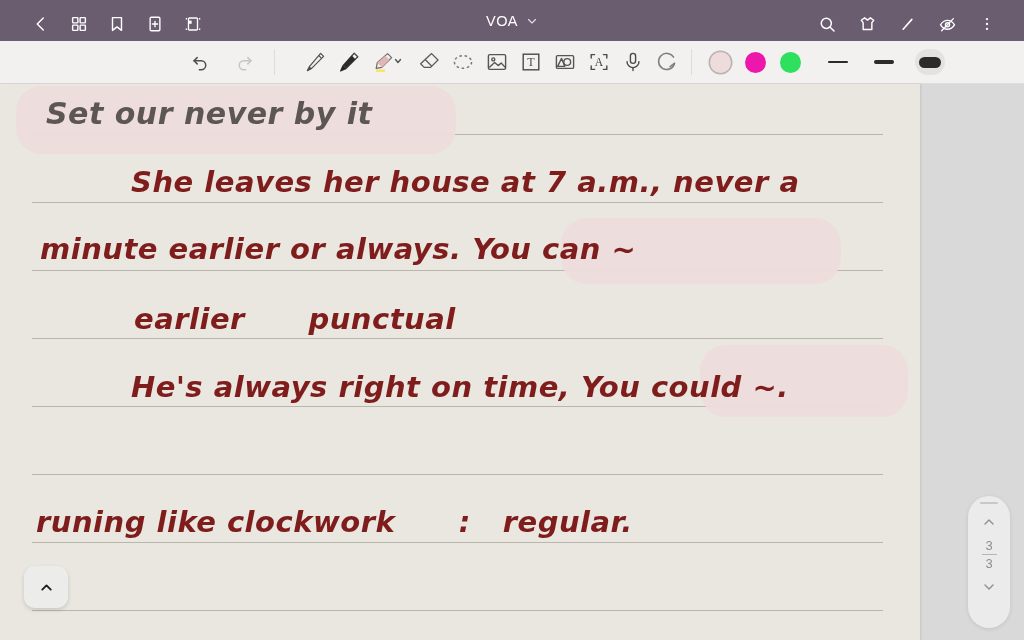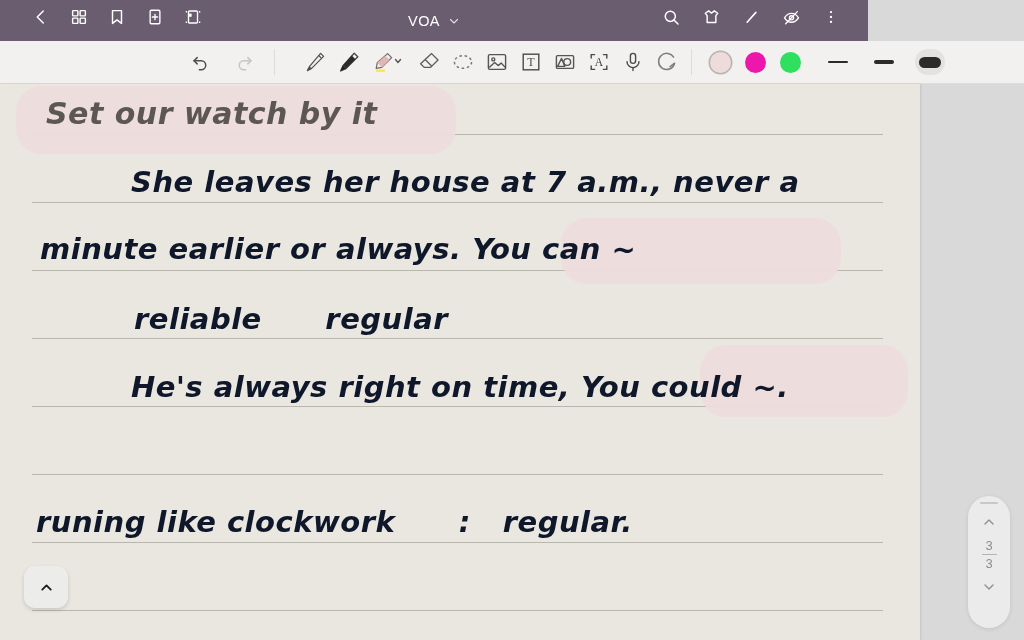--- a/index.html
+++ b/index.html
@@ -7,23 +7,23 @@
     width: 1024px; height: 640px;
     overflow: hidden;
     font-family: "Liberation Sans", sans-serif;
     background: #d9d9d9;
   }
   #app { position: relative; width: 1024px; height: 640px; overflow: hidden; }
 
   
   .topbar {
     position: absolute; top: 0; left: 0;
-    width: 868px; height: 41px;
+    width: 1024px; height: 41px;
     background: #6b5d70;
-    display: flex; align-items: flex-start;
+    display: flex; align-items: flex-end;
   }
   .tb-left { display: flex; align-items: center; gap: 4px; padding-left: 24px; }
   .tb-right { display: flex; align-items: center; gap: 6px; padding-right: 20px; margin-left: auto; }
   .tb-btn {
     width: 34px; height: 34px;
     display: flex; align-items: center; justify-content: center;
     cursor: pointer; border-radius: 5px;
   }
   .tb-btn svg { display: block; }
   .tb-title {
@@ -88,21 +88,21 @@
     background: #b9b6ad;
   }
   .hl {
     position: absolute;
     background: #eedcdc;
     border-radius: 26px;
     opacity: .95;
   }
   .ink {
     position: absolute;
-    color: #0f172a;
+    color: #7f1d1d;
     font-family: "DejaVu Sans", sans-serif;
     white-space: pre;
     font-weight: 700;
     font-style: italic;
     letter-spacing: .5px;
   }
   .ink.grey { color: #5d5754; }
 
   
   .collapse-btn {
@@ -357,24 +357,24 @@
       <div class="rule" style="top:254px"></div>
       <div class="rule" style="top:322px"></div>
       <div class="rule" style="top:390px"></div>
       <div class="rule" style="top:458px"></div>
       <div class="rule" style="top:526px"></div>
 
       <div class="hl" style="left:16px;  top:2px;   width:440px; height:68px;"></div>
       <div class="hl" style="left:561px; top:134px; width:280px; height:66px;"></div>
       <div class="hl" style="left:700px; top:261px; width:208px; height:72px;"></div>
 
-      <div class="ink grey" style="left:46px;  top:12px;  font-size:30px;">Set our watch by it</div>
+      <div class="ink grey" style="left:46px;  top:12px;  font-size:30px;">Set our never by it</div>
       <div class="ink" style="left:131px; top:81px;  font-size:29px;">She leaves her house at 7 a.m., never a</div>
       <div class="ink" style="left:40px;  top:148px; font-size:29px;">minute earlier or always. You can ~</div>
-      <div class="ink" style="left:134px; top:218px; font-size:29px;">reliable      regular</div>
+      <div class="ink" style="left:134px; top:218px; font-size:29px;">earlier      punctual</div>
       <div class="ink" style="left:36px;  top:421px; font-size:29px;">runing like clockwork      :   regular.</div>
       <div class="ink" style="left:131px; top:286px; font-size:29px;">He's always right on time, You could ~.</div>
     </div>
   </div>
 
   <div class="collapse-btn">
     <svg width="17" height="17" viewBox="0 0 24 24" fill="none" stroke="#1c1c1c" stroke-width="2.6" stroke-linecap="round" stroke-linejoin="round">
         <polyline points="6 15 12 9 18 15"></polyline>
       </svg>
   </div>

